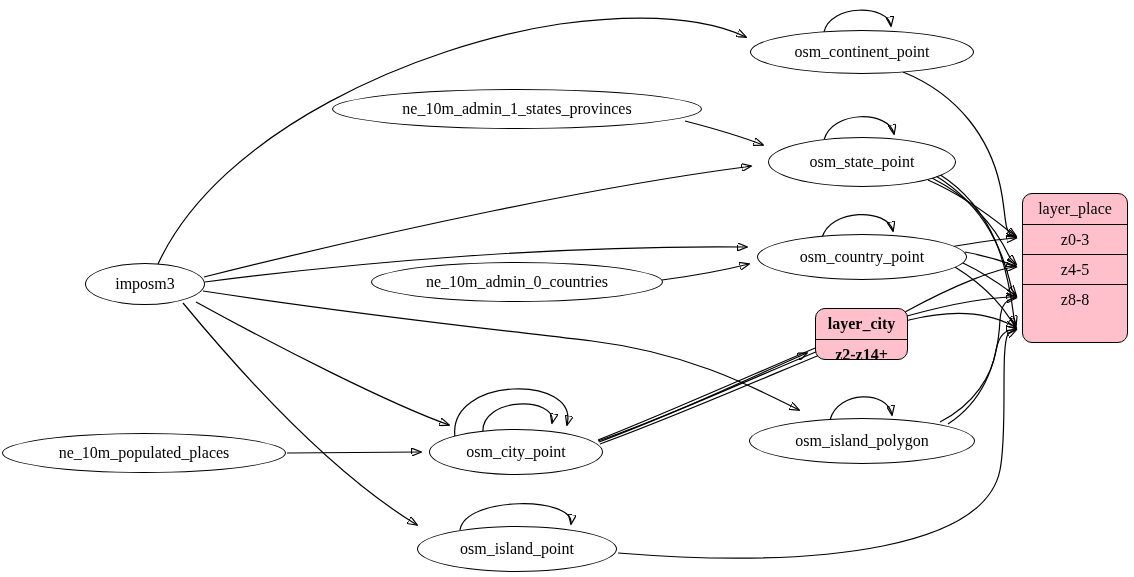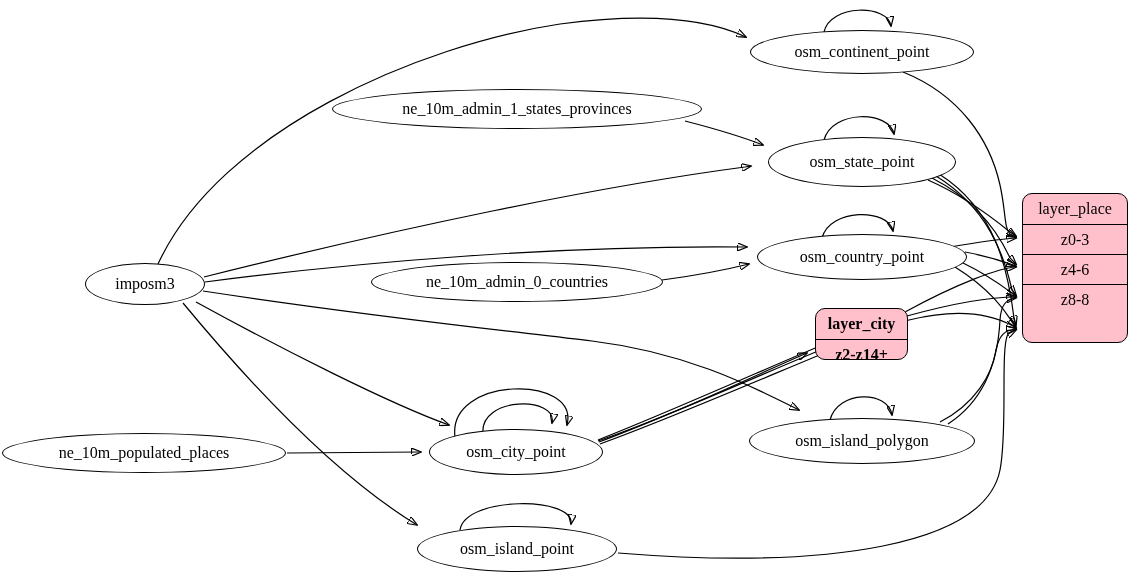--- a/index.html
+++ b/index.html
@@ -135,17 +135,17 @@
   </div>
 
   <div class="record" style="left:815px;top:308px;width:93px;height:52px;font-weight:bold;">
     <div class="row">layer_city</div>
     <div class="row">z2-z14+</div>
   </div>
 
   <div class="record" style="left:1022px;top:193px;width:106px;height:150px;">
     <div class="row">layer_place</div>
     <div class="row">z0-3</div>
-    <div class="row">z4-6</div>
+    <div class="row">z4-5</div>
     <div class="row">z8-8</div>
   </div>
 
 </div>
 
 </body></html>

